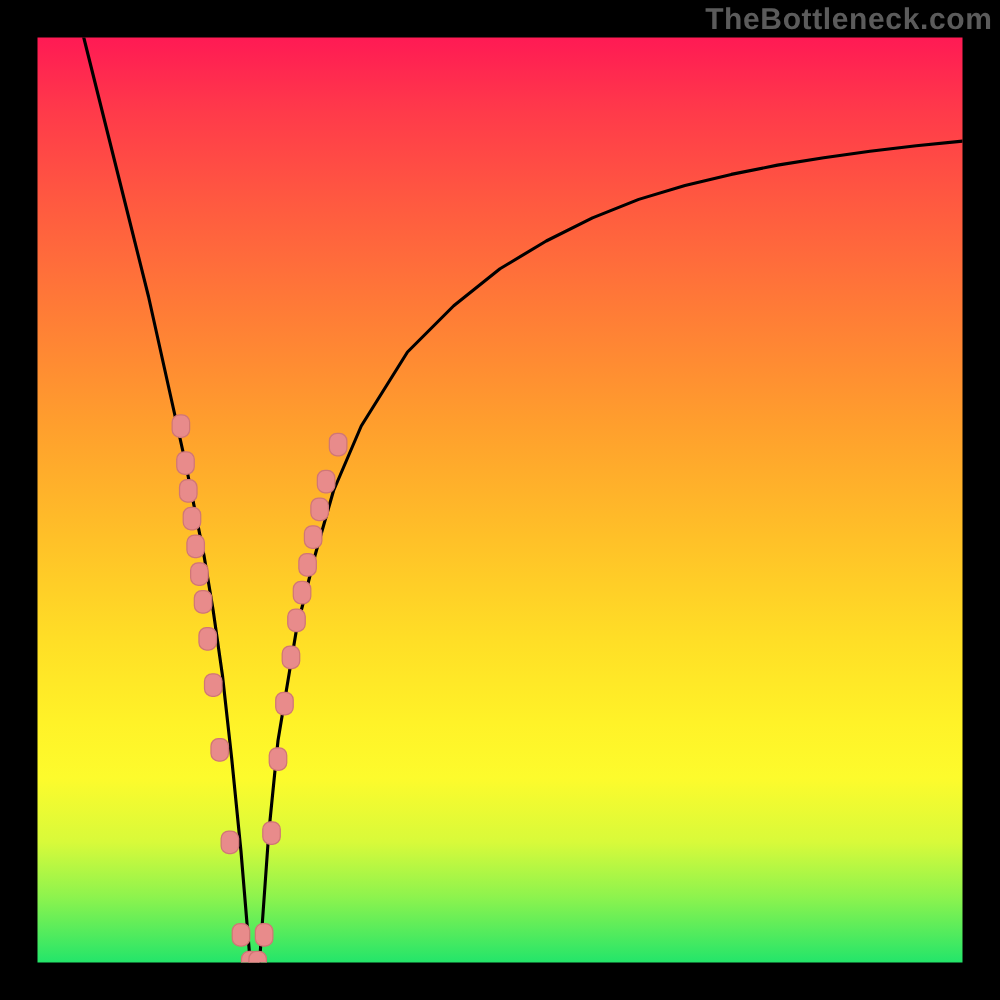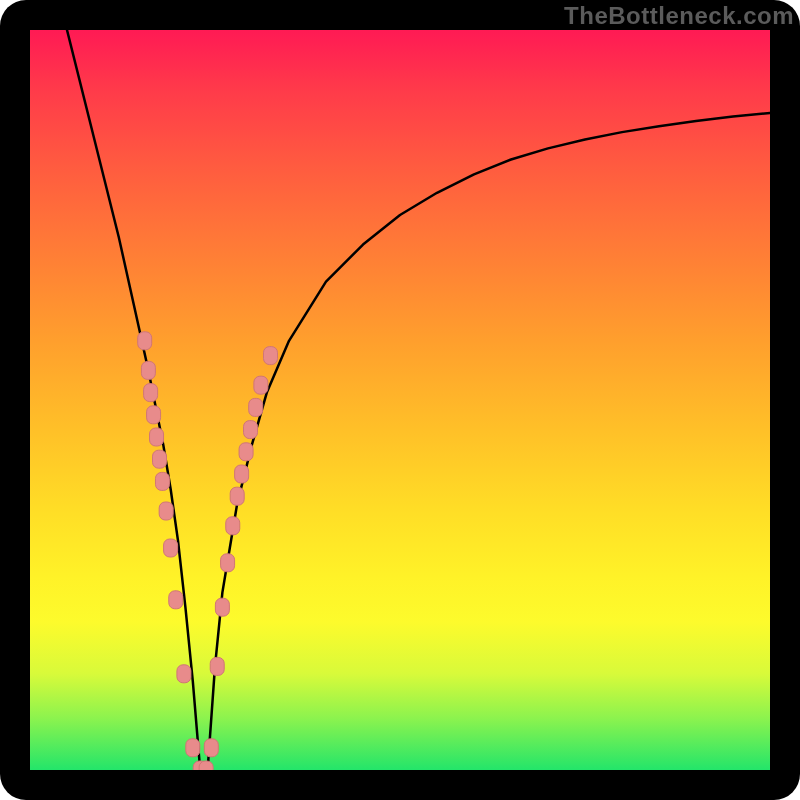--- a/index.html
+++ b/index.html
@@ -7,21 +7,20 @@
     padding: 0;
     width: 800px;
     height: 800px;
     overflow: hidden;
   }
   .frame {
     position: relative;
     width: 800px;
     height: 800px;
     background: #000;
-    border-radius: 26px;
   }
   .plot-area {
     position: absolute;
     left: 30px;
     top: 30px;
     width: 740px;
     height: 740px;
     background: linear-gradient(to bottom,
       #ff1a54 0%,
       #ff3a4a 8%,

